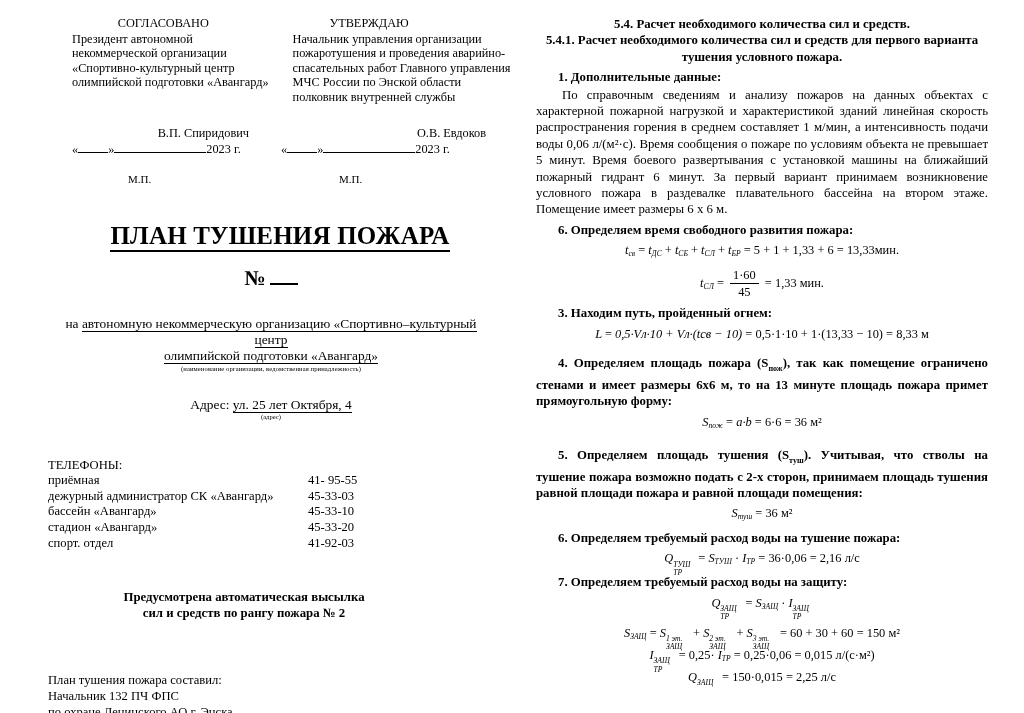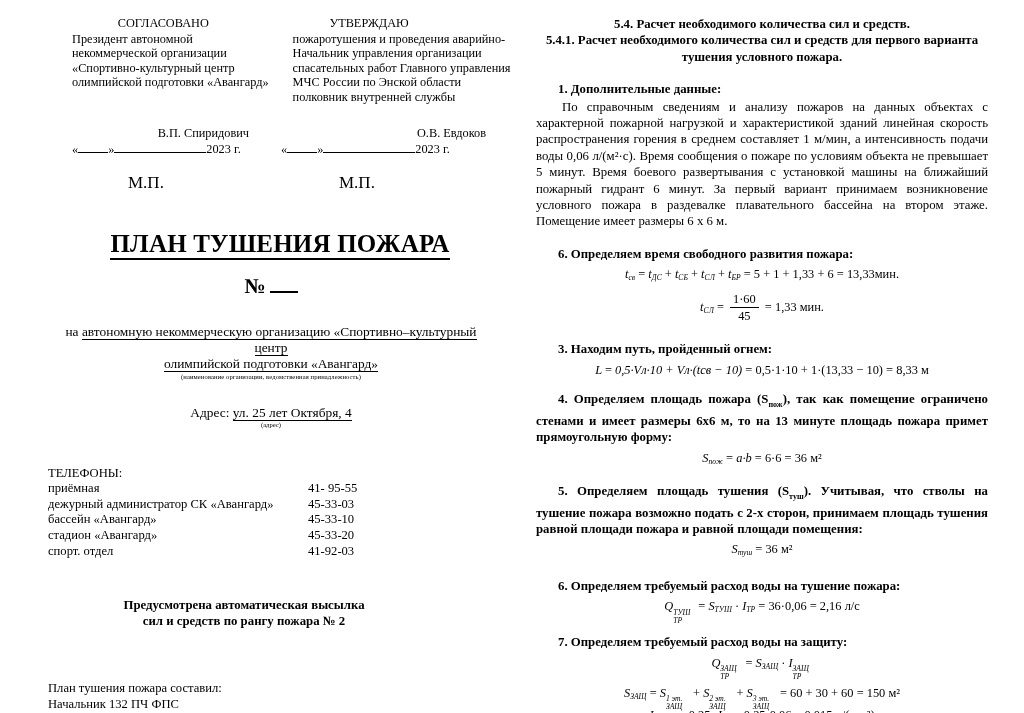--- a/index.html
+++ b/index.html
@@ -81,21 +81,21 @@
   }
   .ul-blank-md {
     display: inline-block;
     width: 92px;
     border-bottom: 1px solid #000;
     height: 11px;
   }
   .mp-row {
     display: flex;
     margin-top: 16px;
-    font-size: 17px;
+    font-size: 11px;
   }
   .mp-cell { width: 50%; box-sizing: border-box; }
   .mp-cell.first { padding-left: 80px; }
   .mp-cell.second { padding-left: 68px; }
 
   .doc-title {
     text-align: center;
     font-size: 25px;
     font-weight: bold;
     margin-top: 37px;
@@ -178,21 +178,21 @@
     text-align: center;
     font-weight: bold;
     font-size: 12.8px;
     line-height: 16.4px;
   }
   .r-sec {
     font-weight: bold;
     font-size: 12.8px;
     line-height: 16.4px;
     text-indent: 22px;
-    margin-top: 16px;
+    margin-top: 4px;
   }
   .r-para {
     font-size: 12.8px;
     line-height: 16.4px;
     text-align: justify;
     text-indent: 26px;
     margin-top: 1px;
   }
   .r-sec-inline {
     font-size: 12.8px;
@@ -272,22 +272,22 @@
         <div class="approval-body">
           <div>Президент автономной</div>
           <div>некоммерческой организации</div>
           <div>«Спортивно-культурный центр</div>
           <div>олимпийской подготовки «Авангард»</div>
         </div>
       </div>
       <div class="approval-block second">
         <div class="approval-title">УТВЕРЖДАЮ</div>
         <div class="approval-body">
+          <div>Начальник управления организации</div>
           <div>пожаротушения и проведения аварийно-</div>
-          <div>Начальник управления организации</div>
           <div>спасательных работ Главного управления</div>
           <div>МЧС России по Энской области</div>
           <div>полковник внутренней службы</div>
         </div>
       </div>
     </div>
 
     <div class="sign-row">
       <div class="sign-cell first">
         <div class="sign-name">В.П. Спиридович</div>

